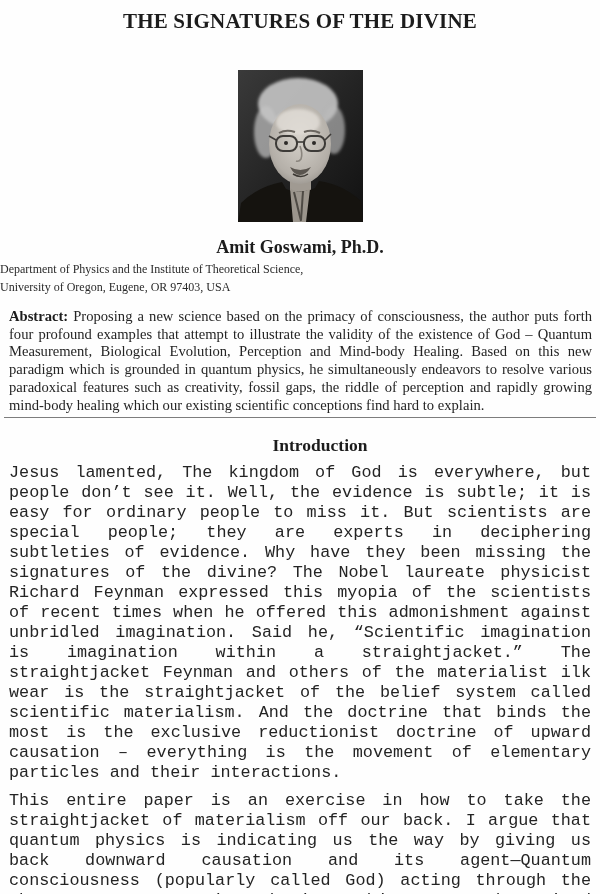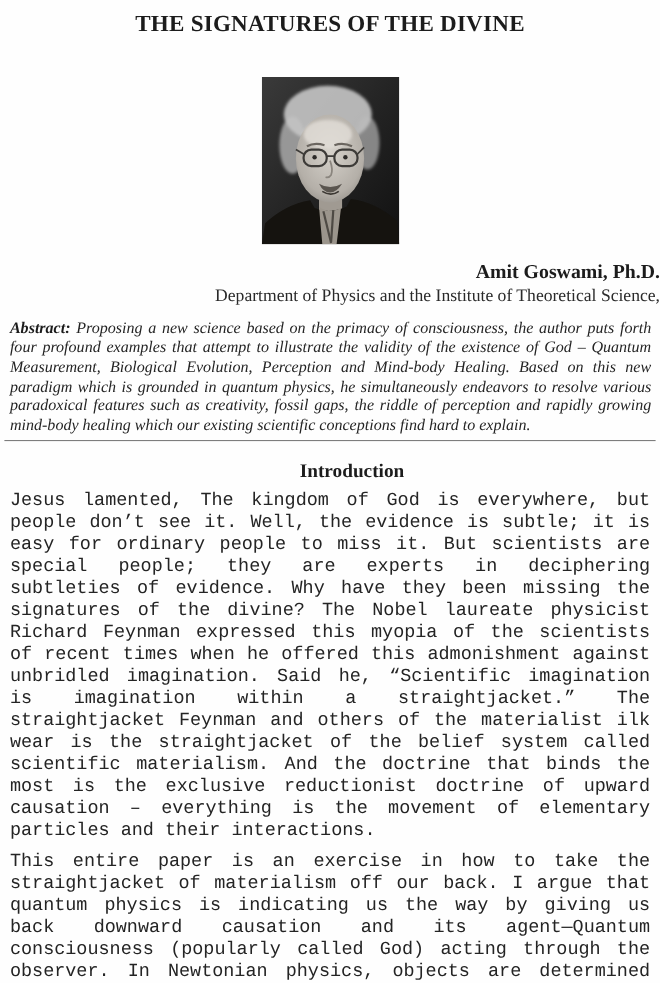--- a/index.html
+++ b/index.html
@@ -27,39 +27,38 @@
     color: #1c1c1c;
   }
   .photo-wrap {
     width: 125px;
     height: 152px;
     margin: 36px auto 0 auto;
   }
   .photo-wrap svg { display: block; }
   .author-name {
     margin-top: 15px;
-    text-align: right;
+    text-align: center;
     font-size: 18px;
     font-weight: 700;
     color: #1c1c1c;
   }
   .affil {
-    text-align: right;
-    font-size: 16px;
+    text-align: left;
+    font-size: 12px;
     line-height: 17.5px;
     color: #2a2a2a;
   }
   .affil-first { margin-top: 3px; }
   .abstract {
     margin: 12px 8px 0 9px;
     font-size: 14.6px;
     line-height: 17.7px;
     text-align: justify;
     color: #242424;
-    font-style: italic;
   }
   .abstract b { font-weight: 700; color: #1c1c1c; }
   .abstract-rule {
     border: none;
     border-top: 1.6px solid #7d7d7d;
     margin: 3px 4px 0 4px;
   }
   .intro-heading {
     margin: 17px 0 7px 0;
     text-align: center;
@@ -126,20 +125,21 @@
       <path d="M55 104 q8 5 15 0" stroke="#3c3833" stroke-width="1.5" fill="none"></path>
       <path d="M0 152 L3 133 Q21 116 44 112 L48 119 Q61 125 77 118 L81 111 Q104 114 123 131 L125 152 Z" fill="#15130f"></path>
       <path d="M52 118 q9 7 20 1 l-4 33 h-13 Z" fill="#9b958c"></path>
       <path d="M56 122 l7 29" stroke="#4e4a44" stroke-width="2"></path>
       <path d="M65 121 l-2 29" stroke="#4e4a44" stroke-width="2"></path>
     </svg>
   </div>
 
   <div class="author-name">Amit Goswami, Ph.D.</div>
   <div class="affil affil-first">Department of Physics and the Institute of Theoretical Science,</div>
+  <div class="affil">University of Oregon, Eugene, OR 97403, USA</div>
 
   <p class="abstract"><b>Abstract:</b><span> Proposing a new science based on the primacy of consciousness, the author puts forth four profound examples that attempt to illustrate the validity of the existence of God – Quantum Measurement, Biological Evolution, Perception and Mind-body Healing. Based on this new paradigm which is grounded in quantum physics, he simultaneously endeavors to resolve various paradoxical features such as creativity, fossil gaps, the riddle of perception and rapidly growing mind-body healing which our existing scientific conceptions find hard to explain.</span></p>
 
   <hr class="abstract-rule">
 
   <h2 class="intro-heading">Introduction</h2>
 
   <p class="body-para">Jesus lamented, The kingdom of God is everywhere, but people don’t see it. Well, the evidence is subtle; it is easy for ordinary people to miss it. But scientists are special people; they are experts in deciphering subtleties of evidence. Why have they been missing the signatures of the divine? The Nobel laureate physicist Richard Feynman expressed this myopia of the scientists of recent times when he offered this admonishment against unbridled imagination. Said he, “Scientific imagination is imagination within a straightjacket.” The straightjacket Feynman and others of the materialist ilk wear is the straightjacket of the belief system called scientific materialism. And the doctrine that binds the most is the exclusive reductionist doctrine of upward causation – everything is the movement of elementary particles and their interactions.</p>
   <p class="body-para">This entire paper is an exercise in how to take the straightjacket of materialism off our back. I argue that quantum physics is indicating us the way by giving us back downward causation and its agent—Quantum consciousness (popularly called God) acting through the observer. In Newtonian physics, objects are determined things. But in quantum physics, objects are possibilities for consciousness to choose from. When an observer looks, the observer’s consciousness chooses among the quantum possibilities to collapse an actuality of experience. Quantum collapse is downward causation.</p>
 

